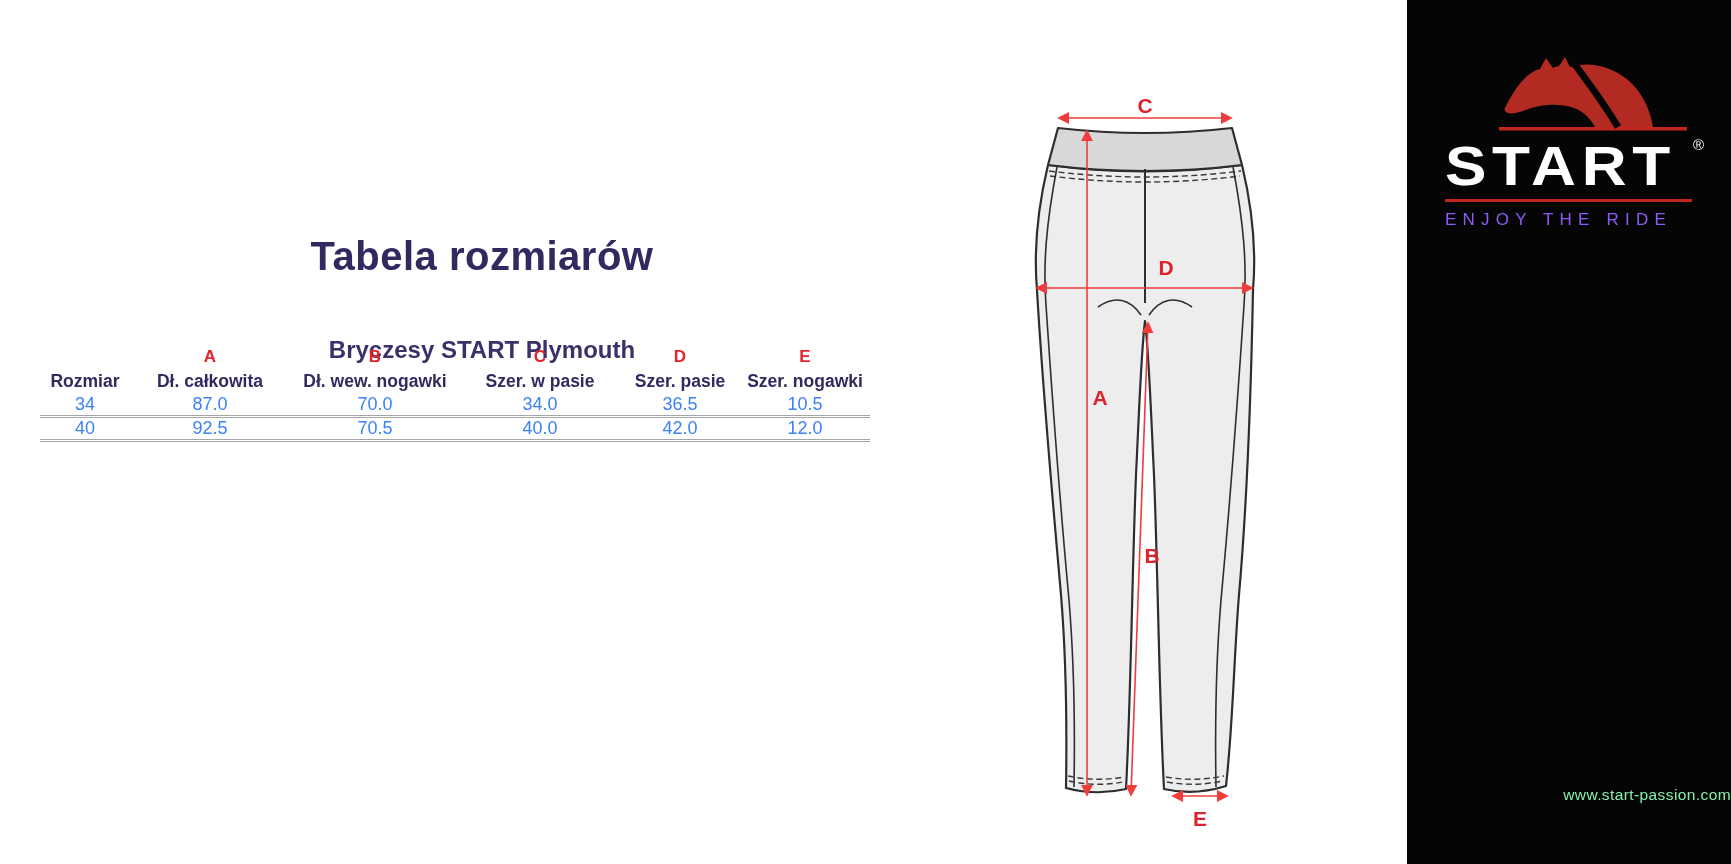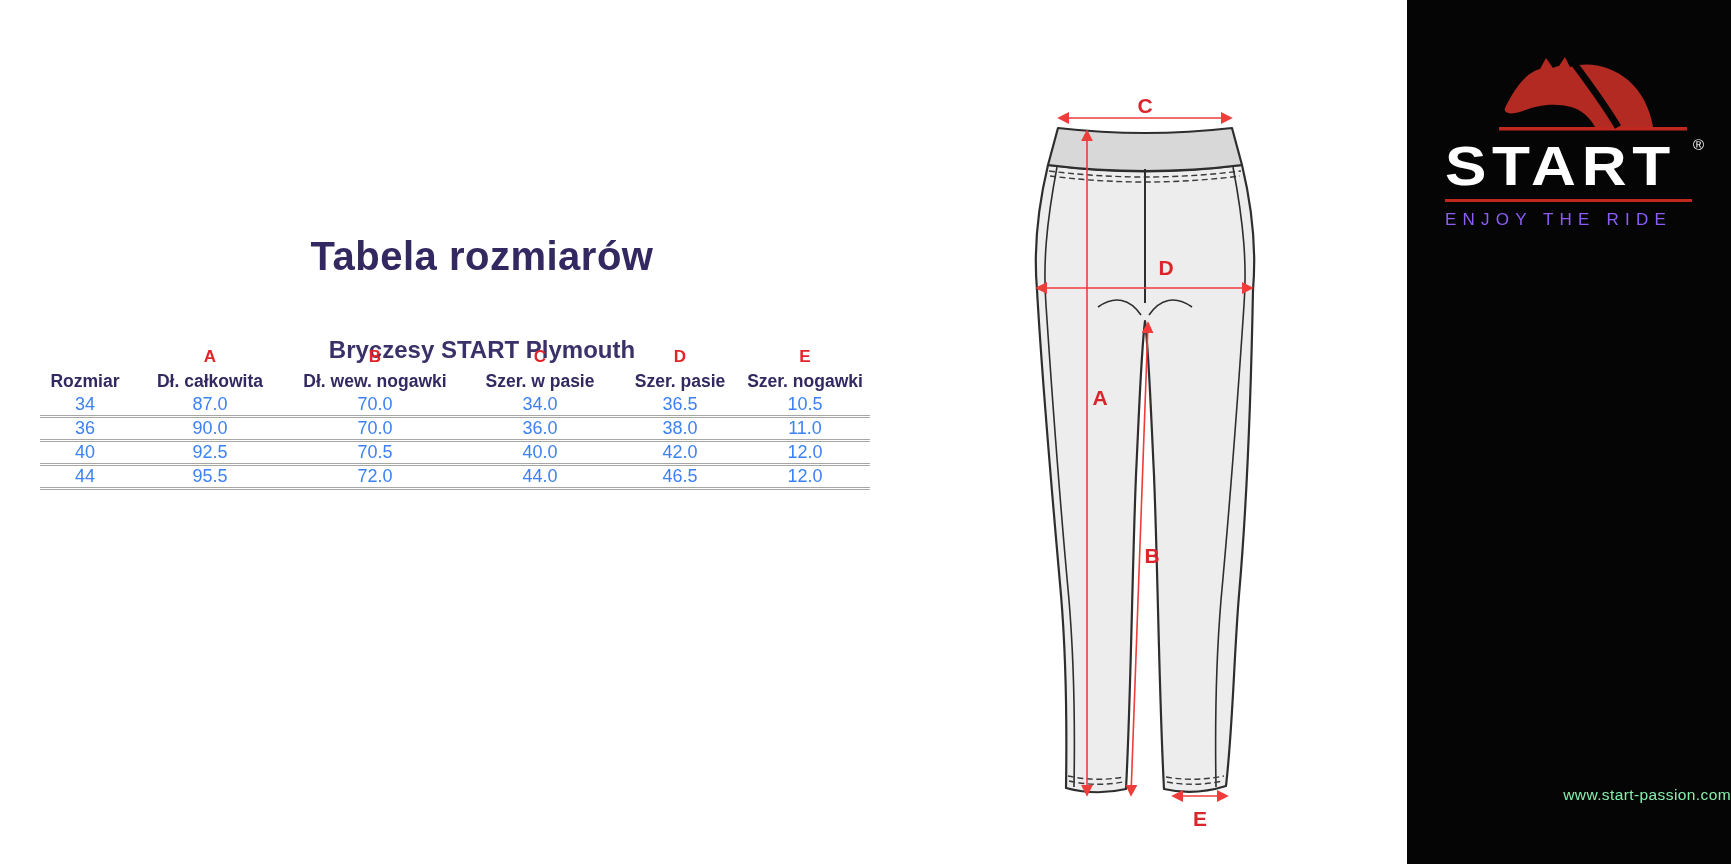--- a/index.html
+++ b/index.html
@@ -104,41 +104,25 @@
       <tbody class="size-body">
         <tr>
           <td>34</td>
           <td>87.0</td>
           <td>70.0</td>
           <td>34.0</td>
           <td>36.5</td>
           <td>10.5</td>
         </tr>
         <tr>
-          <td>36</td>
-          <td>90.0</td>
-          <td>70.0</td>
-          <td>36.0</td>
-          <td>38.0</td>
-          <td>11.0</td>
-        </tr>
-        <tr>
           <td>40</td>
           <td>92.5</td>
           <td>70.5</td>
           <td>40.0</td>
           <td>42.0</td>
-          <td>12.0</td>
-        </tr>
-        <tr>
-          <td>44</td>
-          <td>95.5</td>
-          <td>72.0</td>
-          <td>44.0</td>
-          <td>46.5</td>
           <td>12.0</td>
         </tr>
       </tbody>
     </table>
   </div>
 
   <svg class="diagram" width="335" height="745" viewBox="0 0 335 745">
     <defs>
       <marker id="arr" viewBox="0 0 10 10" refX="8.5" refY="5" markerWidth="7.5" markerHeight="7.5" orient="auto-start-reverse">
         <path d="M0,0 L10,5 L0,10 Z" fill="#ee3d3a"></path>

